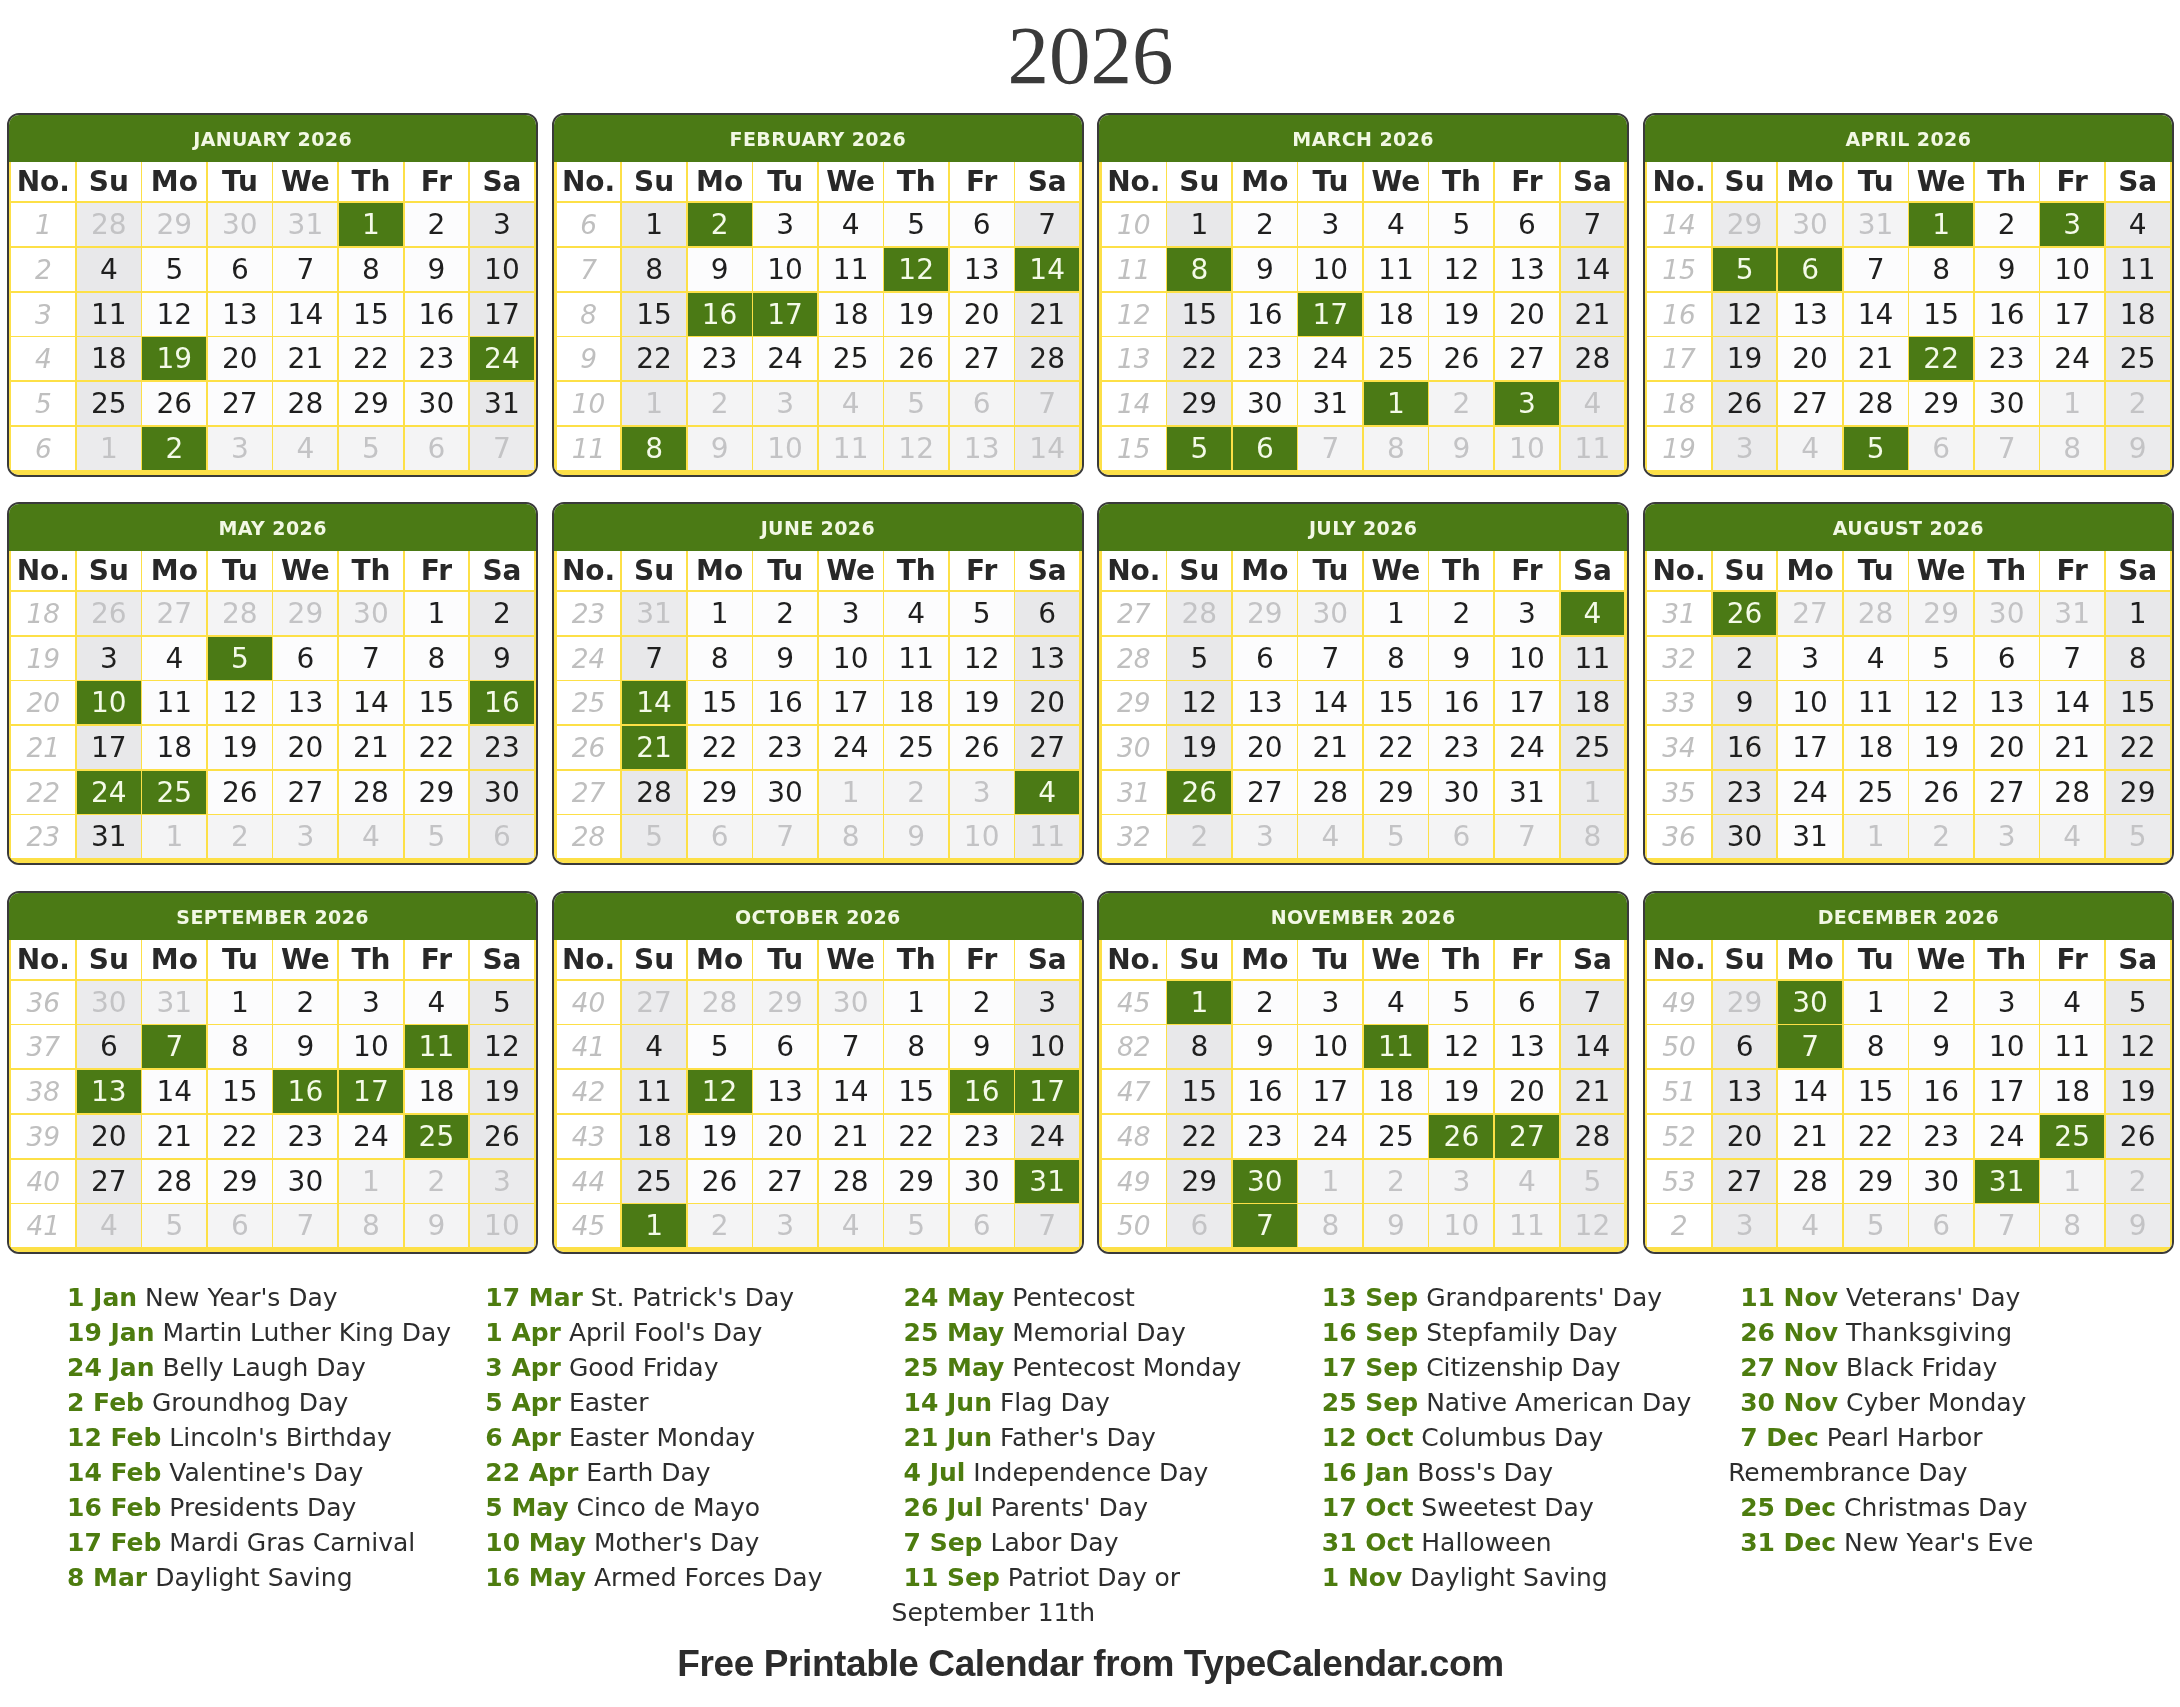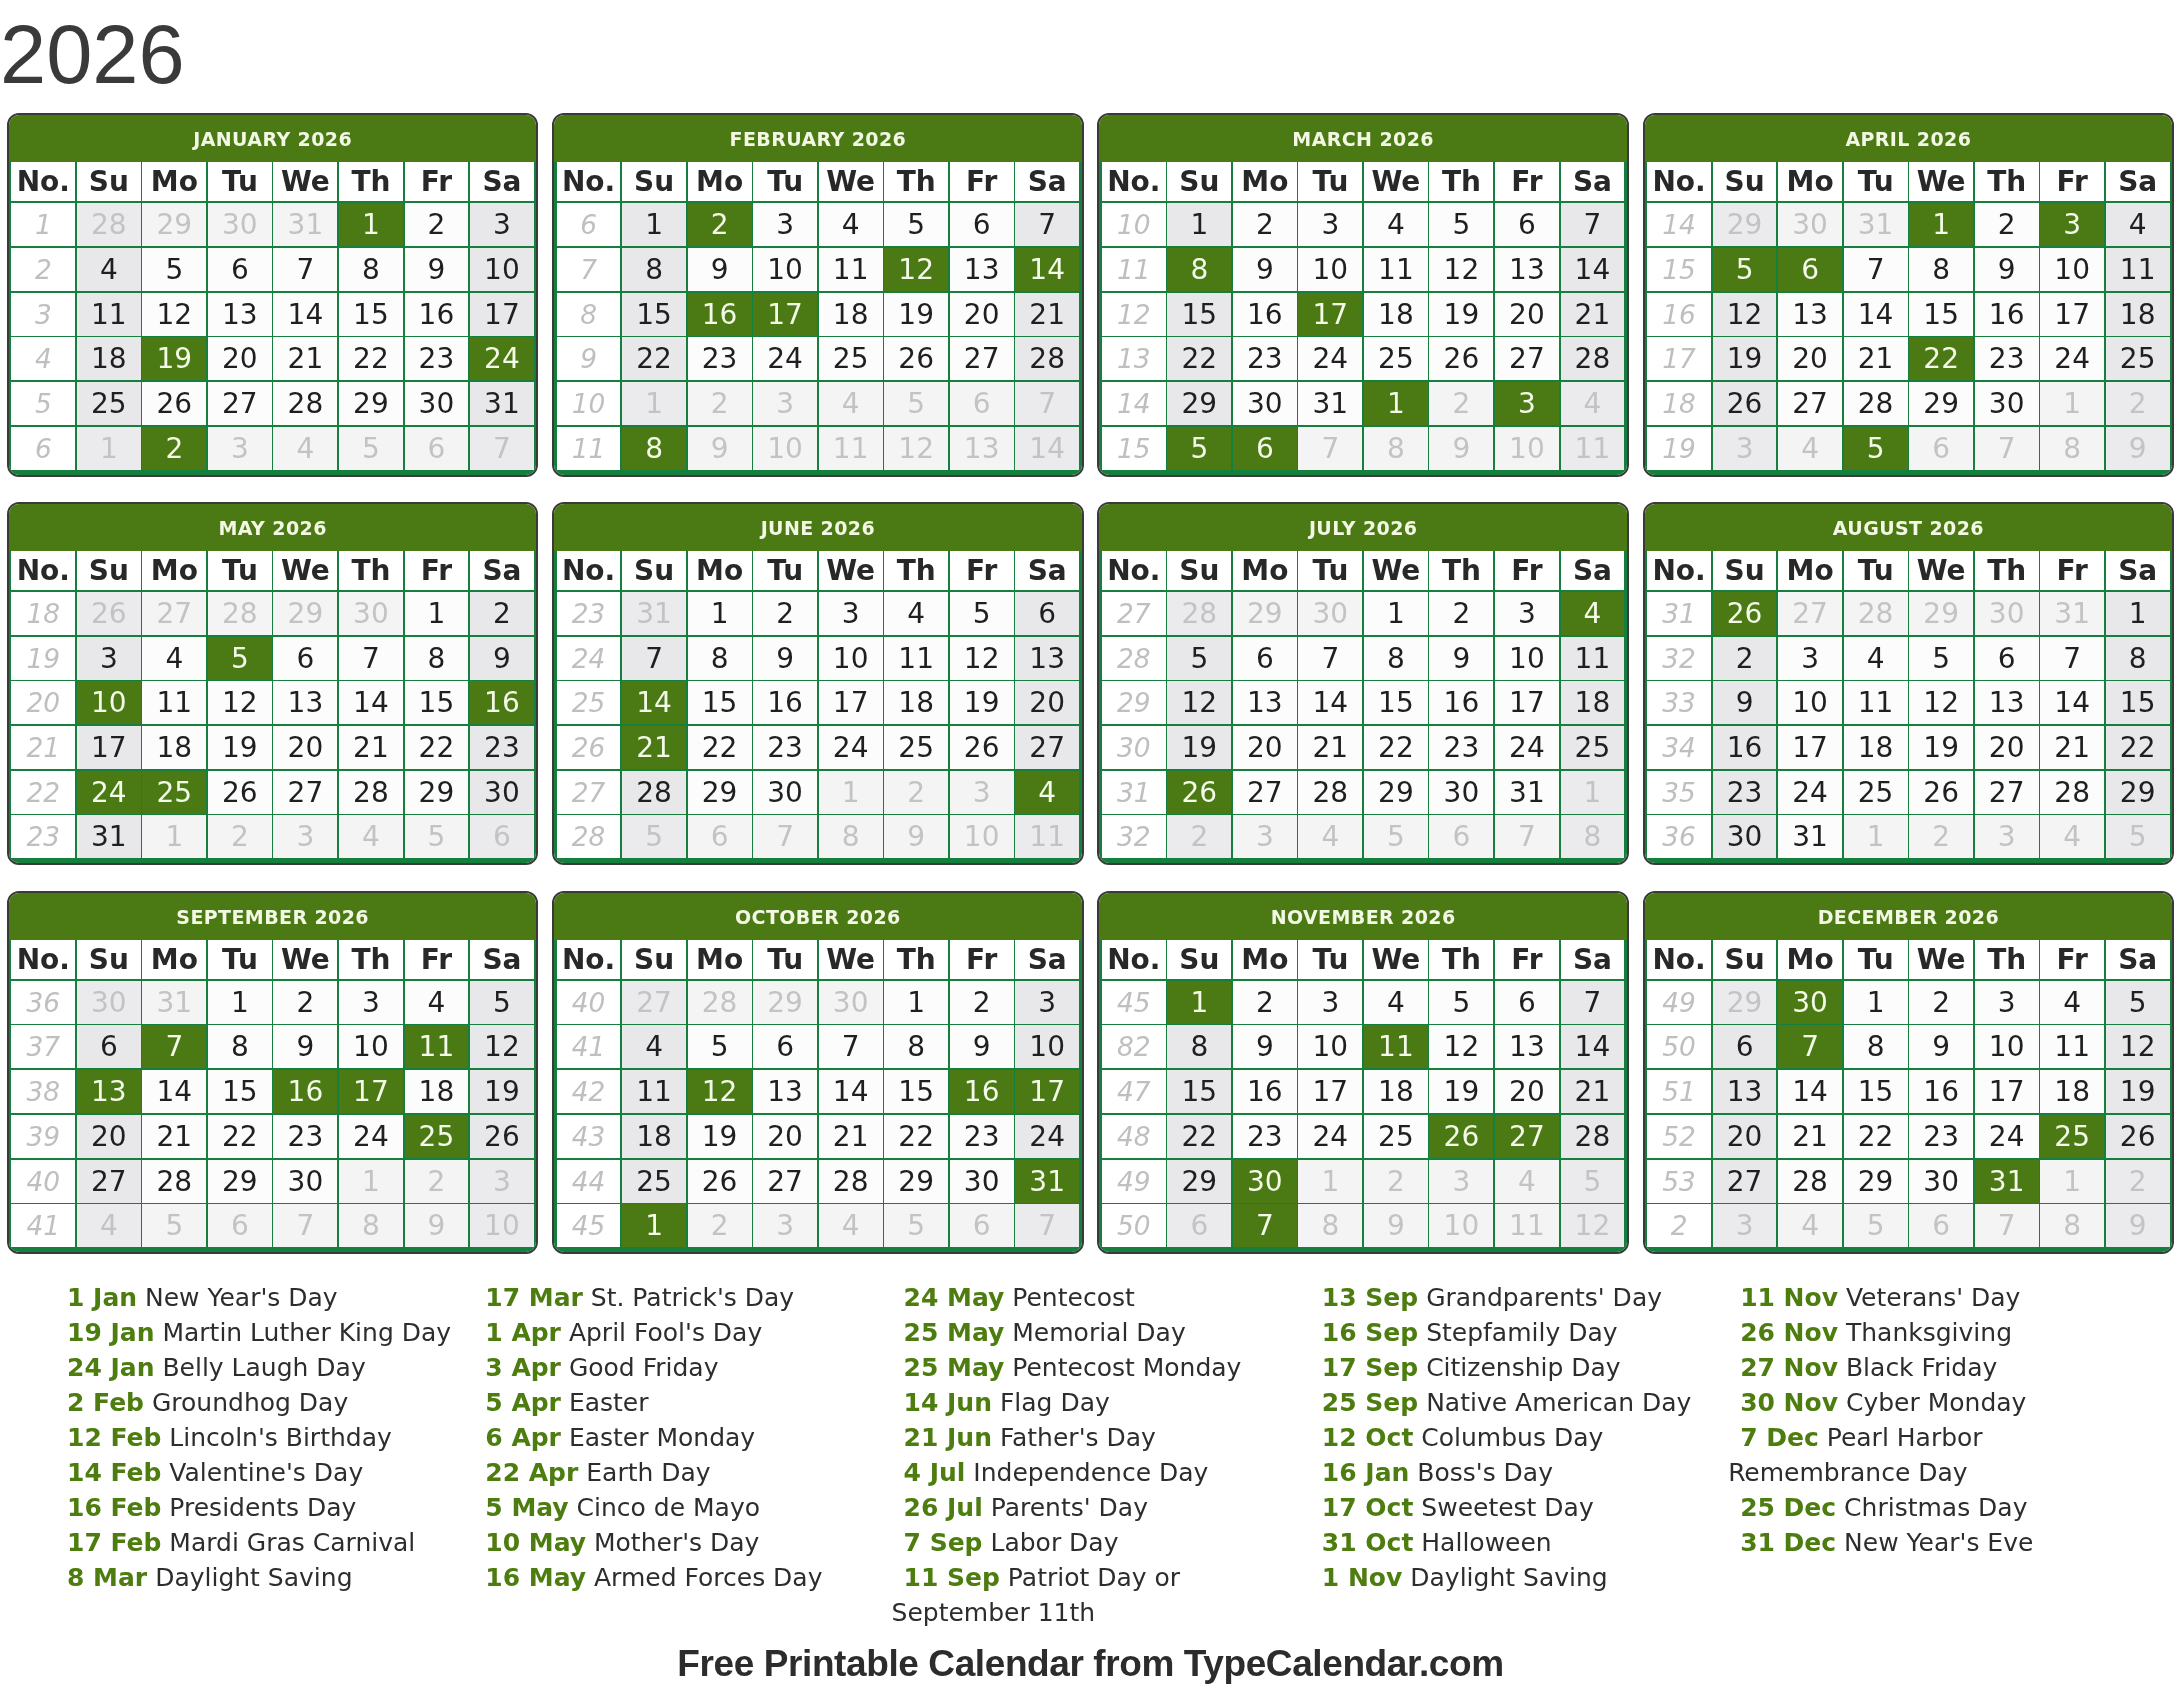--- a/index.html
+++ b/index.html
@@ -1,26 +1,26 @@
 <!DOCTYPE html>
 <html style="font-size:13.6px"><head>
 <meta charset="utf-8">
 <style>
   * { box-sizing: border-box; margin: 0; padding: 0; }
   html, body { width: 2181px; height: 1707px; background: #ffffff; overflow: hidden; }
   body { font-family: "DejaVu Sans", sans-serif; }
 
   .page-title {
-    text-align: left;
+    text-align: center;
     font-size: 83px;
     font-weight: 400;
     color: #3a3a3a;
     padding-top: 8.5px;
     line-height: 1.12;
-    font-family: Liberation Sans, sans-serif;
+    font-family: Liberation Serif, serif;
   }
 
   .months-grid {
     display: grid;
     grid-template-columns: repeat(4, 1fr);
     column-gap: 13.6px;
     row-gap: 25.6px;
     margin: 12px 6.8px 0 6.8px;
   }
 
@@ -41,21 +41,21 @@
     display: flex;
     align-items: center;
     justify-content: center;
   }
 
   .m-grid {
     display: grid;
     grid-template-columns: repeat(8, 1fr);
     gap: 1.7px;
     padding: 0 2.6px 5.1px 2.6px;
-    background: #15803d;
+    background: #fde047;
   }
 
   .dow {
     height: 39px;
     display: flex;
     align-items: center;
     justify-content: center;
     font-size: 28px;
     font-weight: 700;
     color: #282828;

